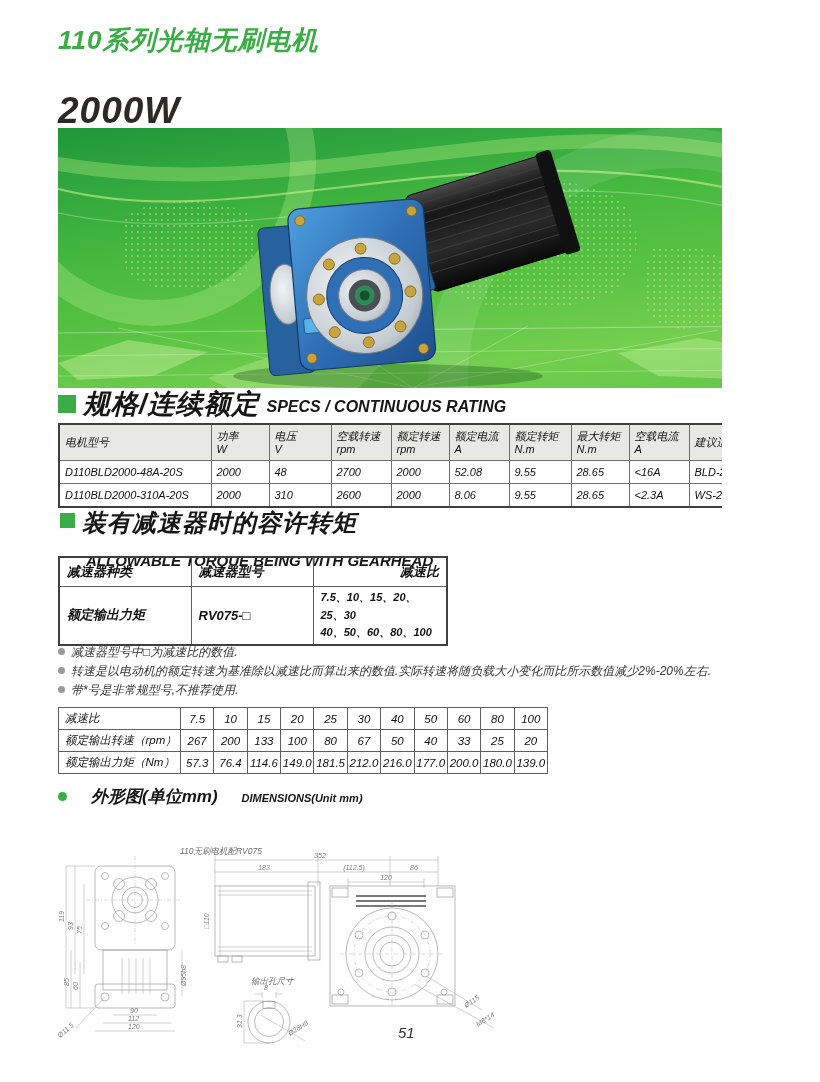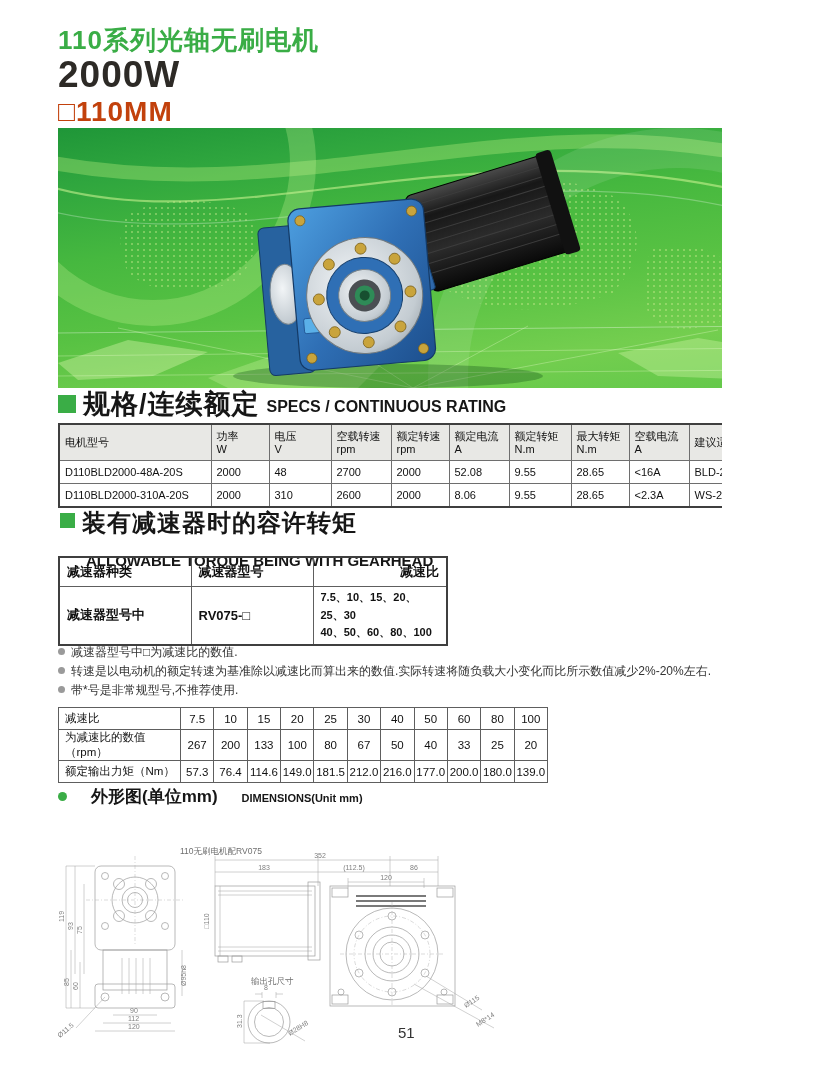--- a/index.html
+++ b/index.html
@@ -1,22 +1,22 @@
 <!DOCTYPE html>
 <html><head>
 <meta charset="utf-8">
 <style>
   html,body{margin:0;padding:0;background:#fff;}
   .page{position:relative;width:722px;height:1082px;background:#fff;overflow:hidden;
-        font-family:"Liberation Sans","DejaVu Sans",sans-serif;color:#222;}
+        font-family:"Liberation Sans","DejaVu Sans",sans-serif;color:#222;font-style:italic;}
 
   
   .hdr{position:absolute;left:58px;top:26px;}
   .hdr-cn{font-size:26px;font-weight:bold;color:#3aad46;letter-spacing:1px;line-height:1.15;}
-  .hdr-power{font-size:37px;font-weight:bold;color:#2d2a26;letter-spacing:1px;line-height:1.05;}
+  .hdr-power{font-size:37px;font-weight:bold;color:#2d2a26;letter-spacing:1px;line-height:1.05;margin-top:36px;}
   .hdr-frame{font-size:28px;font-weight:bold;color:#c2410c;letter-spacing:1px;line-height:1.2;}
 
   
   .hero{position:absolute;left:58px;top:128px;width:710px;height:260px;overflow:hidden;
         background:linear-gradient(172deg,#1f9638 0%,#2fa63e 16%,#46b83f 38%,#58c243 60%,#74ce4f 82%,#63c84a 100%);}
   .hero svg{position:absolute;left:0;top:0;}
 
   
   .sec-head{position:absolute;display:flex;align-items:flex-end;gap:7px;}
   .sq{background:#3aad46;display:inline-block;}
@@ -293,21 +293,21 @@
       </colgroup>
     <thead>
       <tr>
         <th>减速器种类</th>
         <th>减速器型号</th>
         <th class="tr">减速比</th>
       </tr>
     </thead>
     <tbody>
       <tr>
-        <td>减速器型号中</td>
+        <td>额定输出力矩</td>
         <td>RV075-□</td>
         <td class="gear-ratios">
           <div>7.5、10、15、20、25、30</div>
           <div>40、50、60、80、100</div>
         </td>
       </tr>
     </tbody>
   </table>
 
   <div class="notes">
@@ -338,21 +338,21 @@
         <td>20</td>
         <td>25</td>
         <td>30</td>
         <td>40</td>
         <td>50</td>
         <td>60</td>
         <td>80</td>
         <td>100</td>
       </tr>
       <tr>
-        <td class="lbl">为减速比的数值（rpm）</td>
+        <td class="lbl">额定输出转速（rpm）</td>
         <td>267</td>
         <td>200</td>
         <td>133</td>
         <td>100</td>
         <td>80</td>
         <td>67</td>
         <td>50</td>
         <td>40</td>
         <td>33</td>
         <td>25</td>

